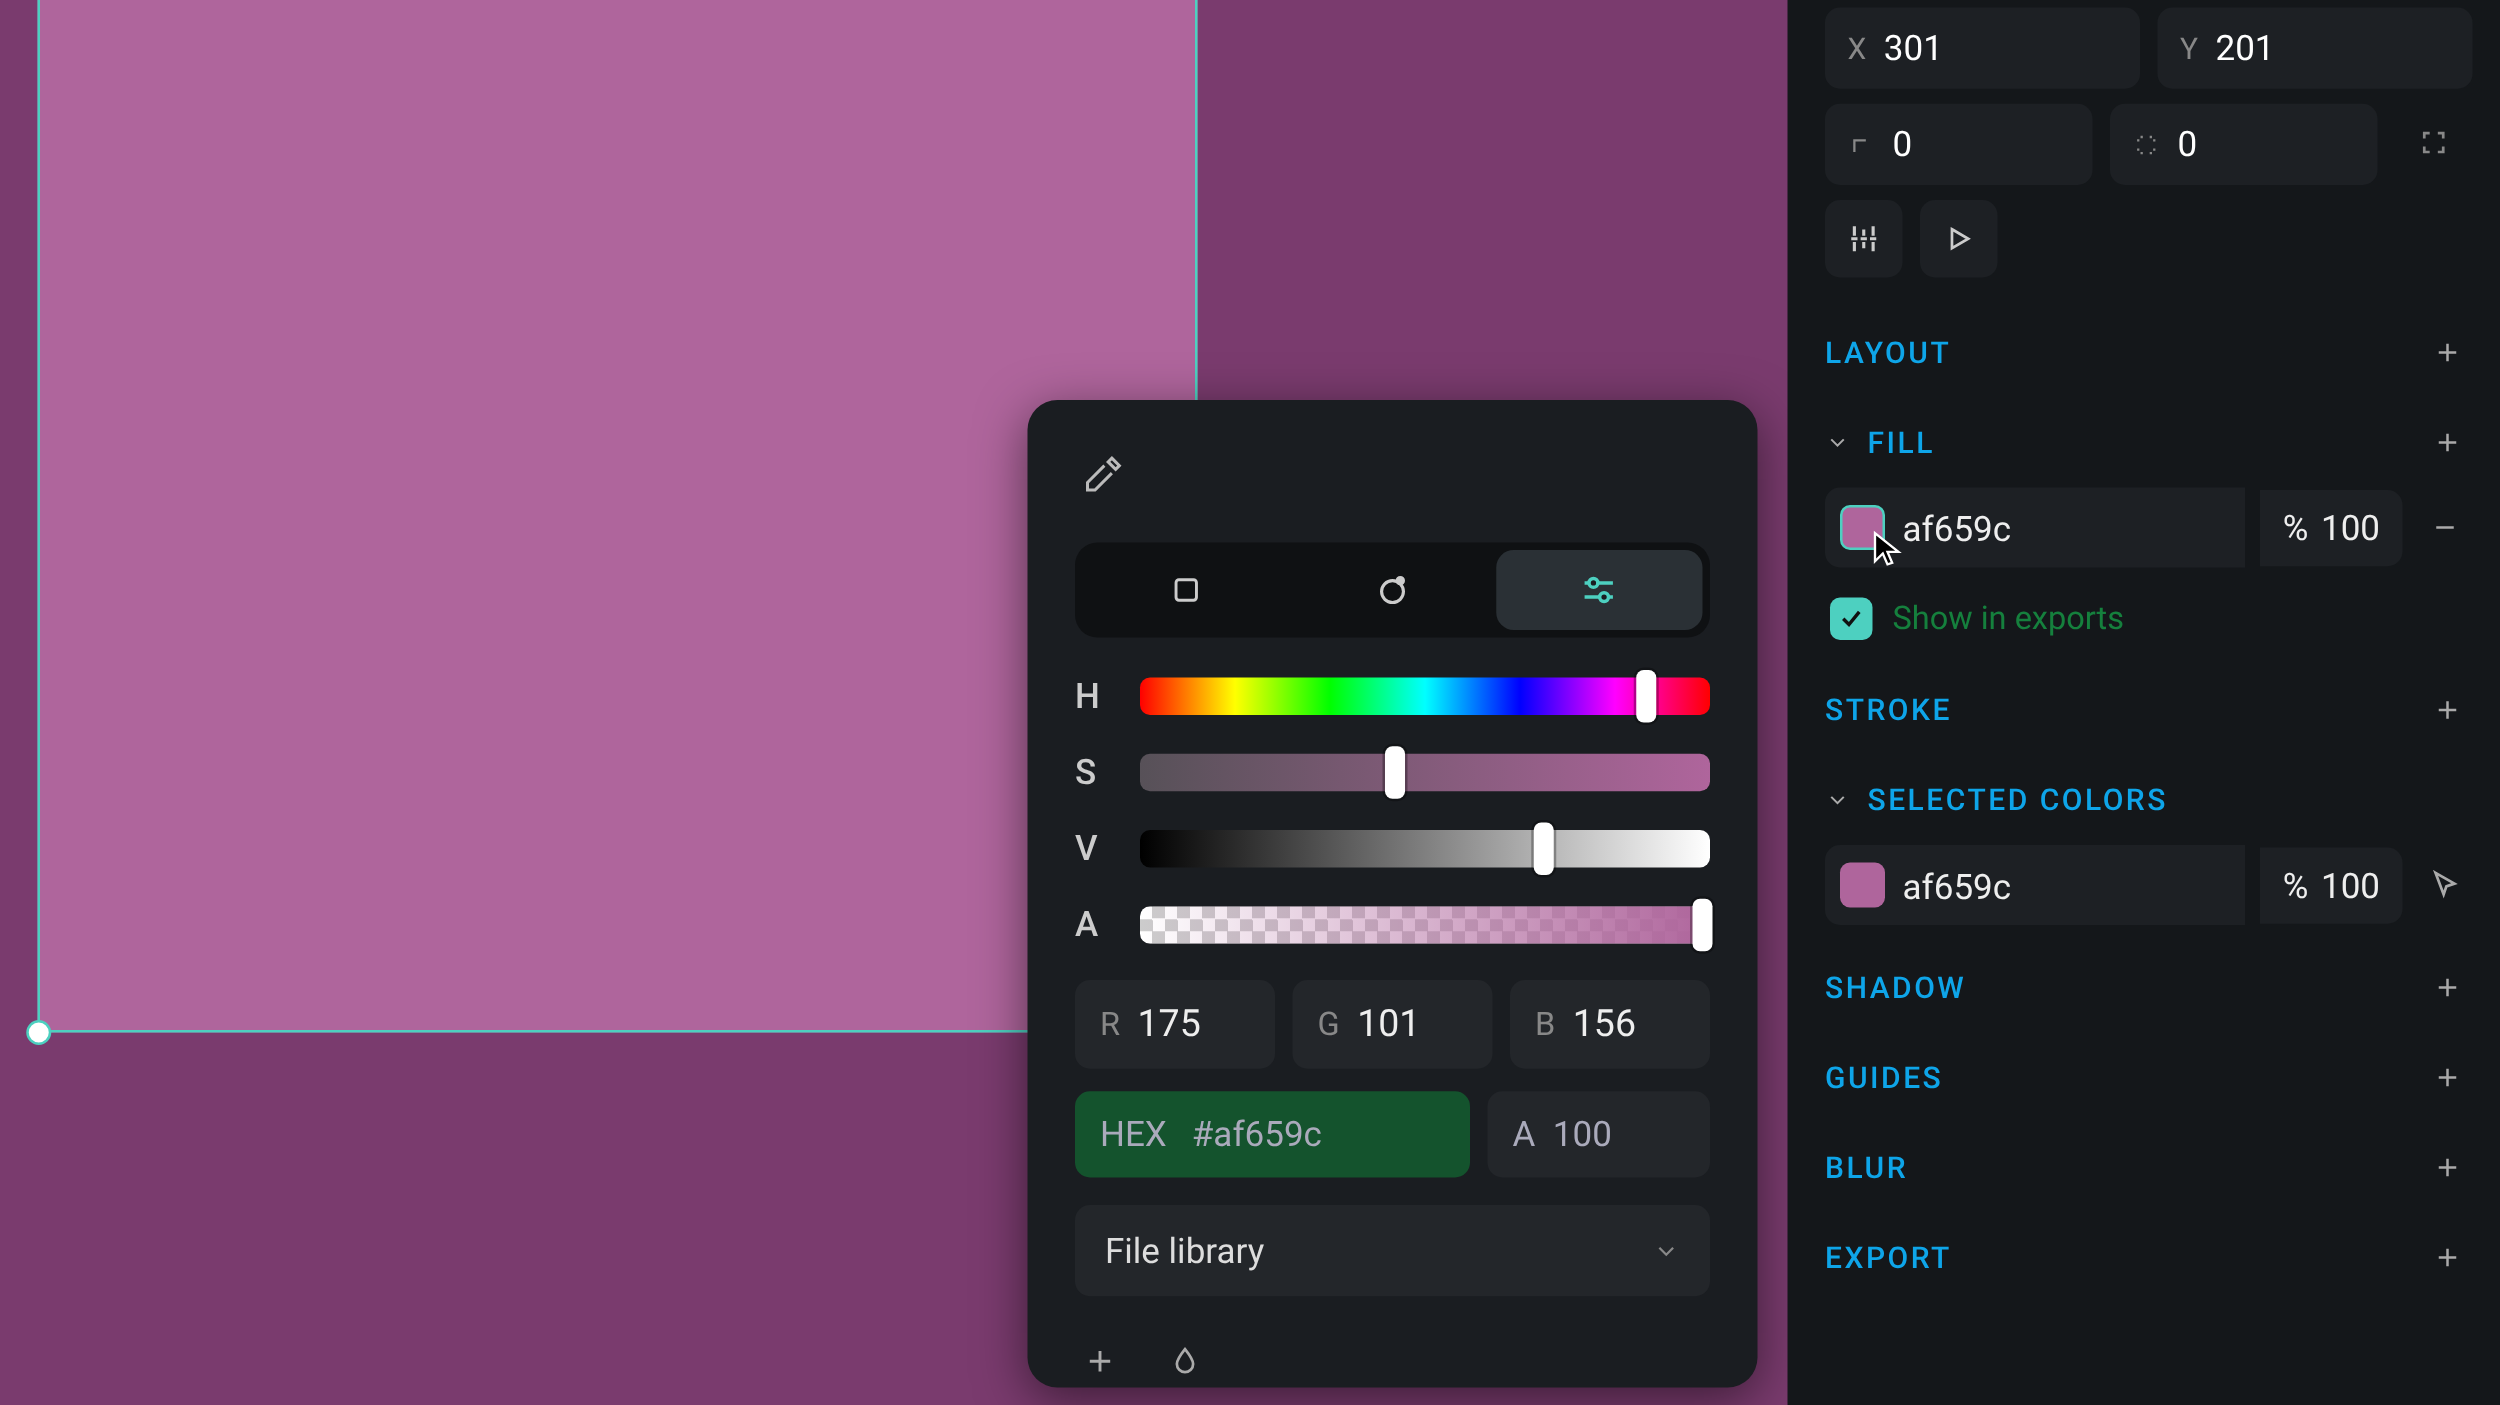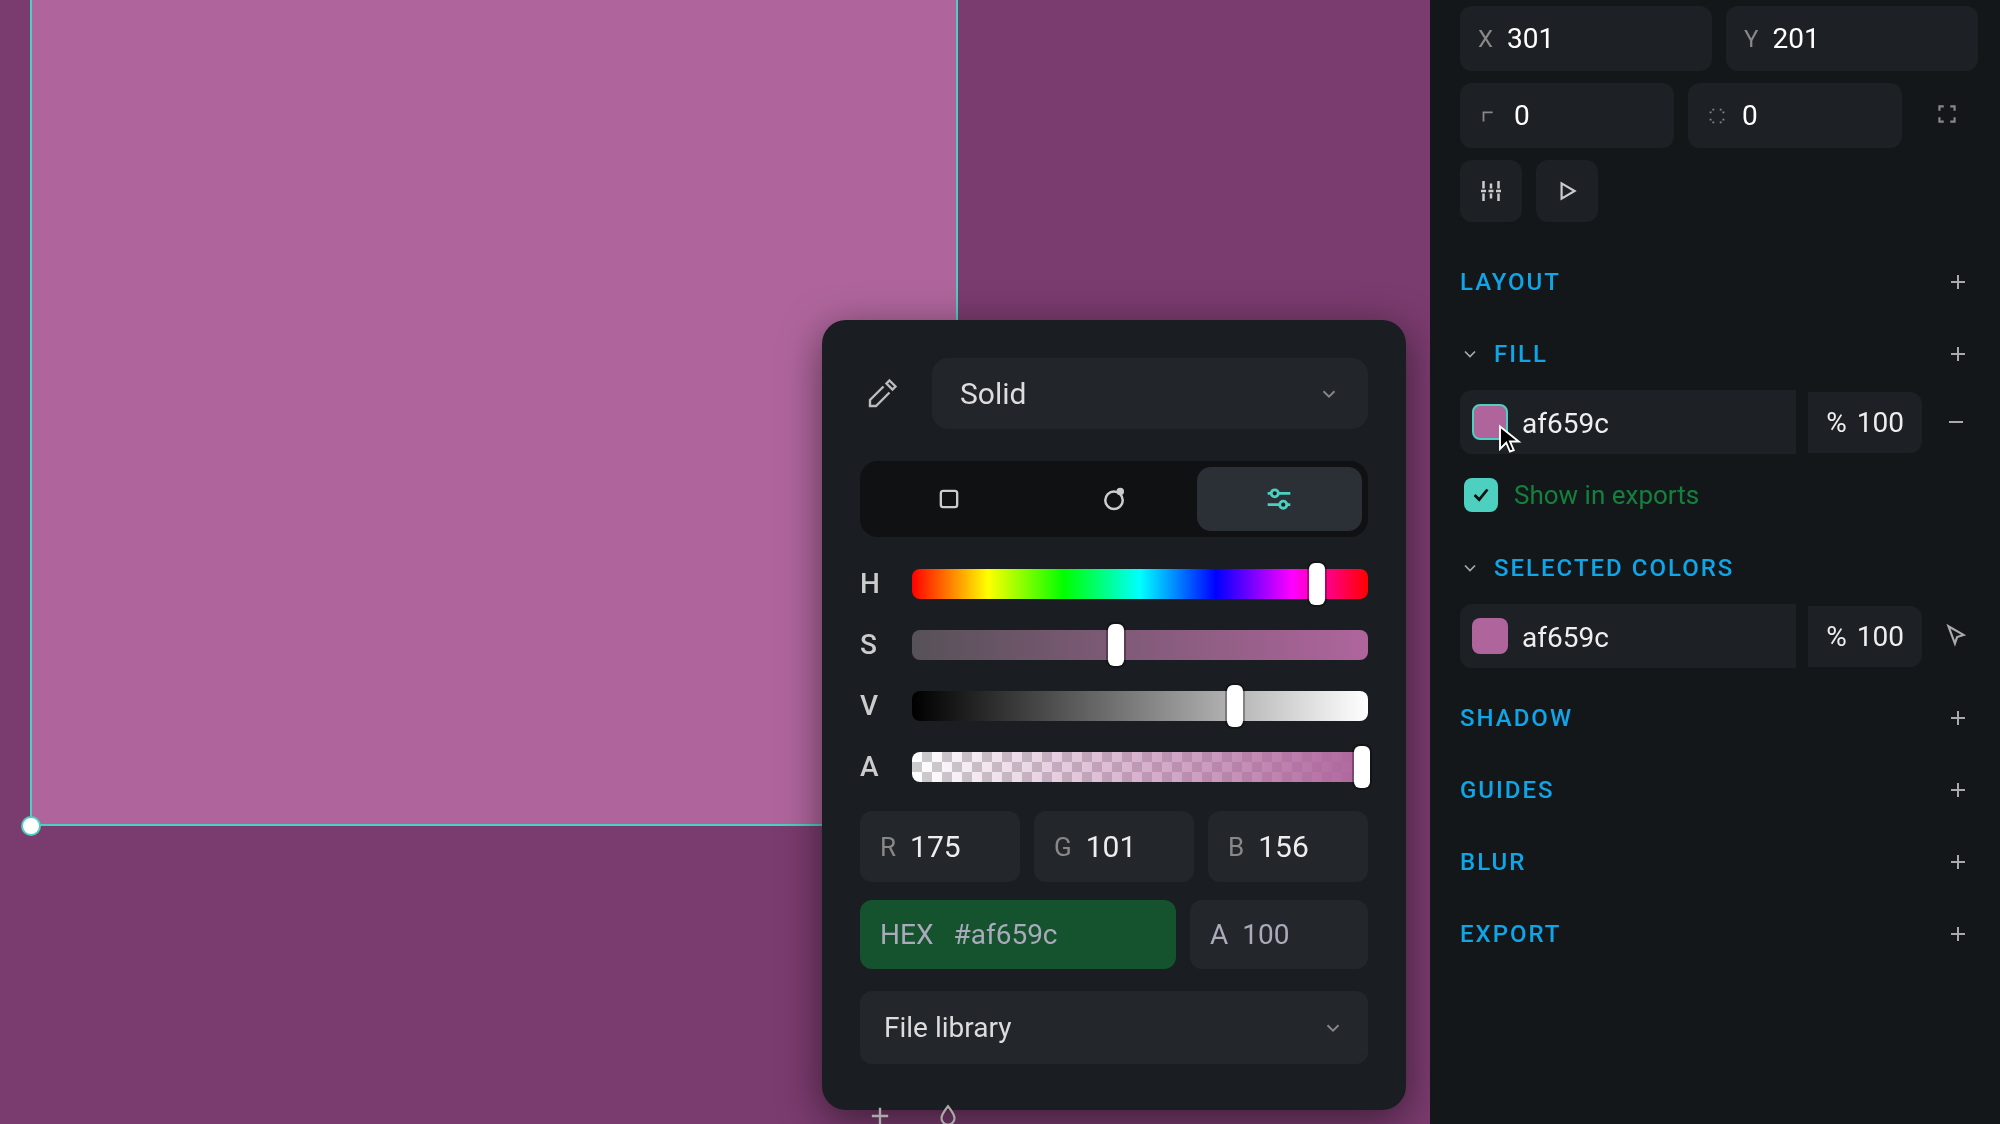--- a/index.html
+++ b/index.html
@@ -100,28 +100,20 @@
 <div class="canvas-rect"></div>
 <div class="canvas-handle"></div>
 
 <div class="color-panel">
   <div class="cp-row1">
     <div class="eyedrop">
       <svg width="36" height="36" viewBox="0 0 24 24" fill="none" stroke="#bbb" stroke-width="1.6">
           <path d="M17 3l4 4-2 2-4-4 2-2zM13 7L4 16v4h4l9-9"></path>
         </svg>
     </div>
-    <div class="filltype">
-      <span>Solid</span>
-      <span class="chev">
-        <svg width="22" height="22" viewBox="0 0 24 24" fill="none" stroke="#888" stroke-width="2">
-            <path d="M6 9l6 6 6-6"></path>
-          </svg>
-      </span>
-    </div>
   </div>
 
   <div class="cp-tabs">
     <div class="cp-tab">
       <svg width="28" height="28" viewBox="0 0 24 24" fill="none" stroke="#ccc" stroke-width="2">
           <rect x="5" y="5" width="14" height="14" rx="2"></rect>
         </svg>
     </div>
     <div class="cp-tab">
       <svg width="30" height="30" viewBox="0 0 24 24" fill="none" stroke="#ccc" stroke-width="2">
@@ -299,20 +291,28 @@
   </div>
   <div class="checkrow">
     <div class="checkbox">
         <svg width="22" height="22" viewBox="0 0 24 24" fill="none" stroke="#111" stroke-width="3">
           <path d="M5 12l5 5 9-11"></path>
         </svg>
       </div>
     <span style="color:#15803d;font-size:26px;">Show in exports</span>
   </div>
 
+  <div class="section-head">
+    <span class="title">STROKE</span>
+    <span class="plusbtn">
+        <svg width="24" height="24" viewBox="0 0 24 24" stroke="#aaa" stroke-width="2">
+          <path d="M12 5v14M5 12h14"></path>
+        </svg>
+      </span>
+  </div>
 
   <div class="section-head">
     <div class="withchev">
       <span>
           <svg width="20" height="20" viewBox="0 0 24 24" fill="none" stroke="#aaa" stroke-width="2">
             <path d="M6 9l6 6 6-6"></path>
           </svg>
         </span>
       <span class="title">SELECTED COLORS</span>
     </div>

